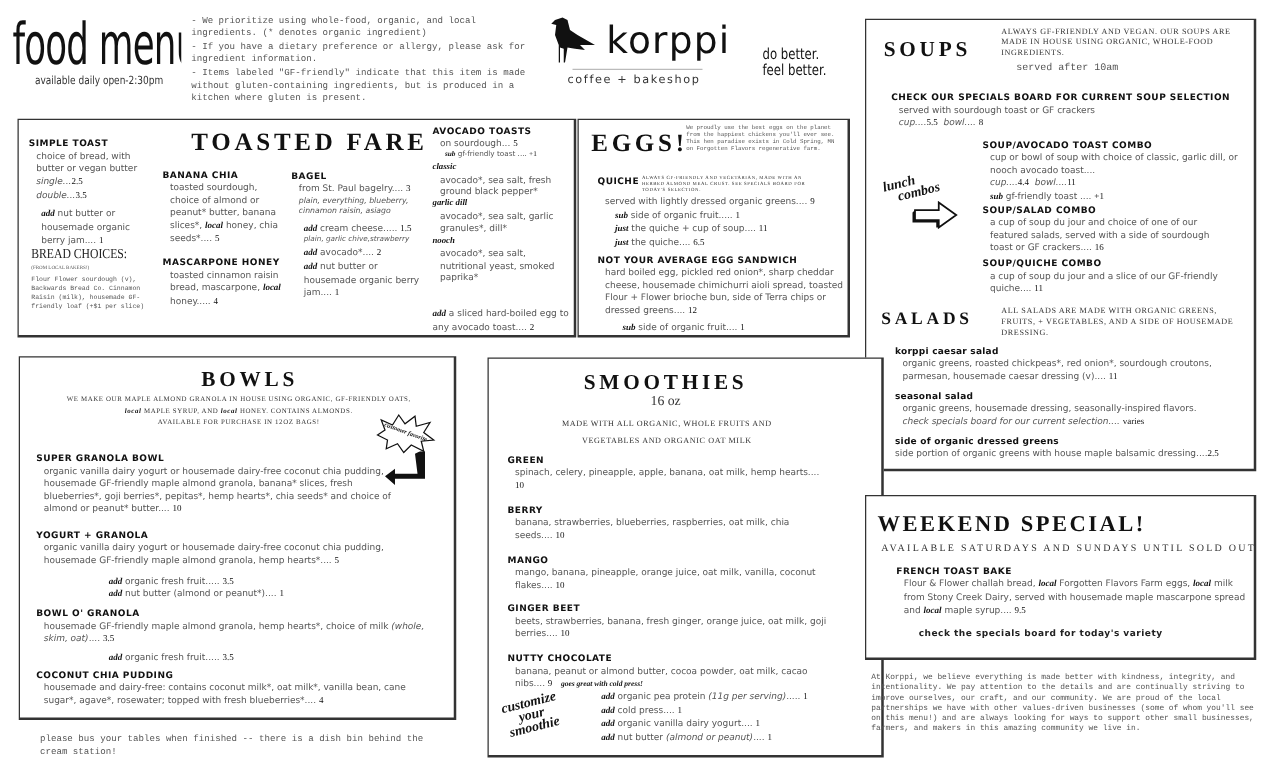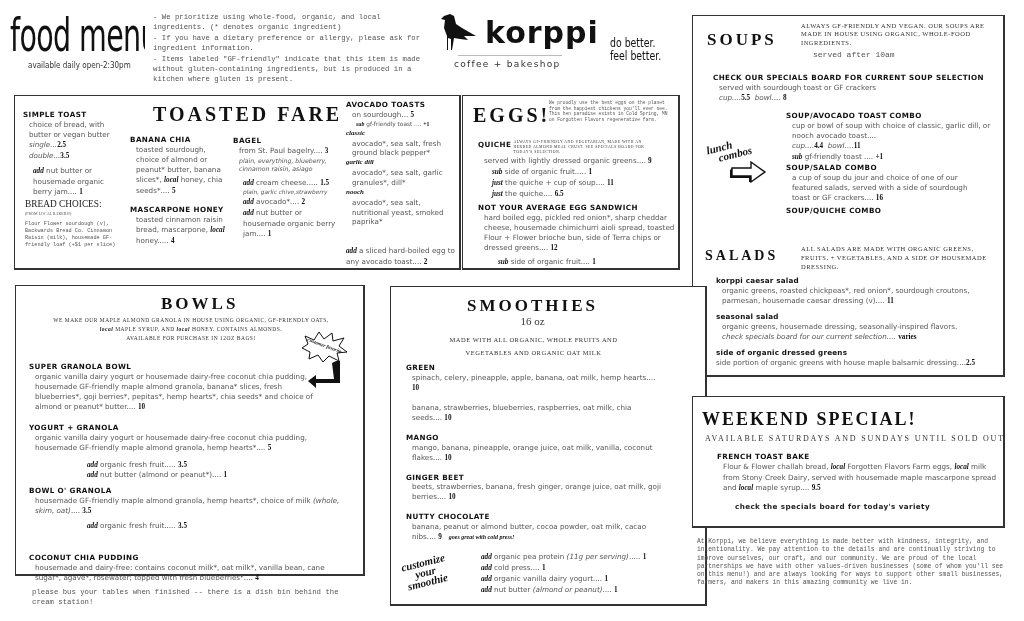--- a/index.html
+++ b/index.html
@@ -5,21 +5,21 @@
   *{box-sizing:border-box;margin:0;padding:0}
   html,body{width:1024px;height:621px;background:#fff;overflow:hidden}
   body{position:relative;font-family:"DejaVu Sans",sans-serif;color:#444;font-size:7.2px;line-height:1.38}
   .abs{position:absolute}
   .box{position:absolute;border:1.5px solid #333;border-right-width:2px;border-bottom-width:2px;background:#fff}
   .mono{font-family:"Liberation Mono","DejaVu Sans Mono",monospace;color:#555}
   .serif{font-family:"Liberation Serif","DejaVu Serif",serif}
   .title{font-family:"Liberation Serif",serif;font-weight:bold;letter-spacing:3px;color:#111}
   .item-name{font-family:"DejaVu Sans",sans-serif;font-weight:bold;color:#111;font-size:7.2px;letter-spacing:.4px}
   .desc{color:#555;padding-left:6px}
-  .price{font-family:"Liberation Serif",serif;font-weight:bold;color:#111}
+  .price{font-family:"Liberation Serif",serif;font-weight:normal;color:#111}
   .add{font-family:"Liberation Serif",serif;font-style:italic;font-weight:bold;color:#111}
   .it{font-style:italic}
   .caps{font-family:"Liberation Serif",serif;text-transform:uppercase;color:#333;letter-spacing:.5px}
   .script{font-family:"Liberation Serif",serif;font-style:italic;font-weight:bold;color:#111}
 </style>
 </head>
 <body>
 
 <div class="abs" style="left:10px;top:12px;width:135px;height:48px;overflow:hidden">
   <div style="font-family:'DejaVu Sans',sans-serif;font-size:46px;line-height:46px;color:#111;transform:scaleX(.62);transform-origin:left top;white-space:nowrap;letter-spacing:-1px">food menu</div>
@@ -29,21 +29,21 @@
 <div class="abs mono" style="left:153px;top:12px;width:270px;font-size:7.3px;line-height:10.4px">
   <div>- We prioritize using whole-food, organic, and local ingredients. (* denotes organic ingredient)</div>
   <div>- If you have a dietary preference or allergy, please ask for ingredient information.</div>
   <div>- Items labeled "GF-friendly" indicate that this item is made without gluten-containing ingredients, but is produced in a kitchen where gluten is present.</div>
 </div>
 
 <div class="abs" style="left:440px;top:12px;width:140px;height:62px">
   <svg width="40" height="42" viewBox="0 0 40 42" style="position:absolute;left:0;top:0">
     <path d="M4 4 L10 2 L14 4 L16 12 L22 16 L36 24 L24 24 L28 28 L20 27 L14 26 L12 38 L11 38 L11 27 L8 26 L8 38 L7 38 L7 24 L4 16 L5 8 L1 7 Z" fill="#111"></path>
   </svg>
-  <div style="position:absolute;left:45px;top:6px;font-family:'DejaVu Sans',sans-serif;font-size:30px;line-height:30px;color:#111;font-weight:700;letter-spacing:1px">korppi</div>
+  <div style="position:absolute;left:45px;top:6px;font-family:'DejaVu Sans',sans-serif;font-size:30px;line-height:30px;color:#111;font-weight:400;letter-spacing:1px">korppi</div>
   <div style="position:absolute;left:18px;top:43px;width:104px;border-top:1px solid #bbb"></div>
   <div style="position:absolute;left:14px;top:46px;font-size:9px;color:#333;letter-spacing:1.3px;white-space:nowrap">coffee + bakeshop</div>
 </div>
 <div class="abs" style="left:610px;top:37px;font-size:12px;line-height:13px;color:#111;transform:scaleX(.78);transform-origin:left top">
   <div>do better.</div>
   <div>feel better.</div>
 </div>
 
 <div class="box" style="left:14px;top:95px;width:447px;height:175px">
   <div class="abs title" style="left:138px;top:5px;font-size:20px;letter-spacing:3px">TOASTED FARE</div>
@@ -138,20 +138,21 @@
     <div class="desc">cup or bowl of soup with choice of classic, garlic dill, or nooch avocado toast....</div>
     <div class="desc"><span class="it">cup....</span><span class="price">4.4</span>&nbsp;&nbsp;<span class="it">bowl....</span><span class="price">11</span></div>
     <div class="desc"><span class="add">sub</span> <span>gf-friendly toast ....</span> <span class="price">+1</span></div>
   </div>
   <div class="abs" style="left:93px;top:147px;width:200px">
     <div class="item-name">SOUP/SALAD COMBO</div>
     <div class="desc"><span>a cup of soup du jour and choice of one of our featured salads, served with a side of sourdough toast or GF crackers....</span> <span class="price">16</span></div>
   </div>
   <div class="abs" style="left:93px;top:190px;width:200px">
     <div class="item-name">SOUP/QUICHE COMBO</div>
+    <div class="desc"><span>a cup of soup du jour and a slice of our GF-friendly quiche....</span> <span class="price">11</span></div>
   </div>
 
   <div class="abs title" style="left:12px;top:230px;font-size:14px">SALADS</div>
   <div class="abs caps" style="left:108px;top:228px;width:200px;font-size:6.5px;line-height:9px">ALL SALADS ARE MADE WITH ORGANIC GREENS, FRUITS, + VEGETABLES, AND A SIDE OF HOUSEMADE DRESSING.</div>
 
   <div class="abs" style="left:23px;top:260px;width:285px">
     <div>
       <div class="item-name" style="letter-spacing:.2px">korppi caesar salad</div>
       <div class="desc"><span>organic greens, roasted chickpeas*, red onion*, sourdough croutons, parmesan, housemade caesar dressing (v)....</span> <span class="price">11</span></div>
     </div>
@@ -190,38 +191,39 @@
       <div class="item-name">YOGURT + GRANOLA</div>
       <div class="desc"><span>organic vanilla dairy yogurt or housemade dairy-free coconut chia pudding, housemade GF-friendly maple almond granola, hemp hearts*....</span> <span class="price">5</span></div>
       <div class="desc" style="padding-left:58px;margin-top:6px"><span class="add">add</span> <span>organic fresh fruit.....</span> <span class="price">3.5</span></div>
       <div class="desc" style="padding-left:58px"><span class="add">add</span> <span>nut butter (almond or peanut*)....</span> <span class="price">1</span></div>
     </div>
     <div style="margin-top:5px;width:320px">
       <div class="item-name">BOWL O' GRANOLA</div>
       <div class="desc"><span>housemade GF-friendly maple almond granola, hemp hearts*, choice of milk</span> <span class="it">(whole, skim, oat)</span><span>....</span> <span class="price">3.5</span></div>
       <div class="desc" style="padding-left:58px;margin-top:4px"><span class="add">add</span> <span>organic fresh fruit.....</span> <span class="price">3.5</span></div>
     </div>
-    <div style="margin-top:21px;width:320px">
+    <div style="margin-top:3px;width:320px">
       <div class="item-name">COCONUT CHIA PUDDING</div>
       <div class="desc"><span>housemade and dairy-free: contains coconut milk*, oat milk*, vanilla bean, cane sugar*, agave*, rosewater; topped with fresh blueberries*....</span> <span class="price">4</span></div>
     </div>
   </div>
 </div>
 
 <div class="box" style="left:390px;top:286px;width:317px;height:320px">
   <div class="abs title" style="left:0;width:283px;text-align:center;top:7px;font-size:17px">SMOOTHIES</div>
   <div class="abs serif" style="left:0;width:283px;text-align:center;top:27px;font-size:11px;color:#333">16 oz</div>
   <div class="abs caps" style="left:50px;width:185px;text-align:center;top:46px;font-size:6.5px;line-height:13px">MADE WITH ALL ORGANIC, WHOLE FRUITS AND VEGETABLES AND ORGANIC OAT MILK</div>
 
   <div class="abs" style="left:15px;top:76px;width:255px">
     <div>
       <div class="item-name">GREEN</div>
       <div class="desc"><span>spinach, celery, pineapple, apple, banana, oat milk, hemp hearts....</span> <span class="price">10</span></div>
     </div>
     <div style="margin-top:9px">
+      <div class="item-name">BERRY</div>
       <div class="desc"><span>banana, strawberries, blueberries, raspberries, oat milk, chia seeds....</span> <span class="price">10</span></div>
     </div>
     <div style="margin-top:9px">
       <div class="item-name">MANGO</div>
       <div class="desc"><span>mango, banana, pineapple, orange juice, oat milk, vanilla, coconut flakes....</span> <span class="price">10</span></div>
     </div>
     <div style="margin-top:9px">
       <div class="item-name">GINGER BEET</div>
       <div class="desc"><span>beets, strawberries, banana, fresh ginger, orange juice, oat milk, goji berries....</span> <span class="price">10</span></div>
     </div>

